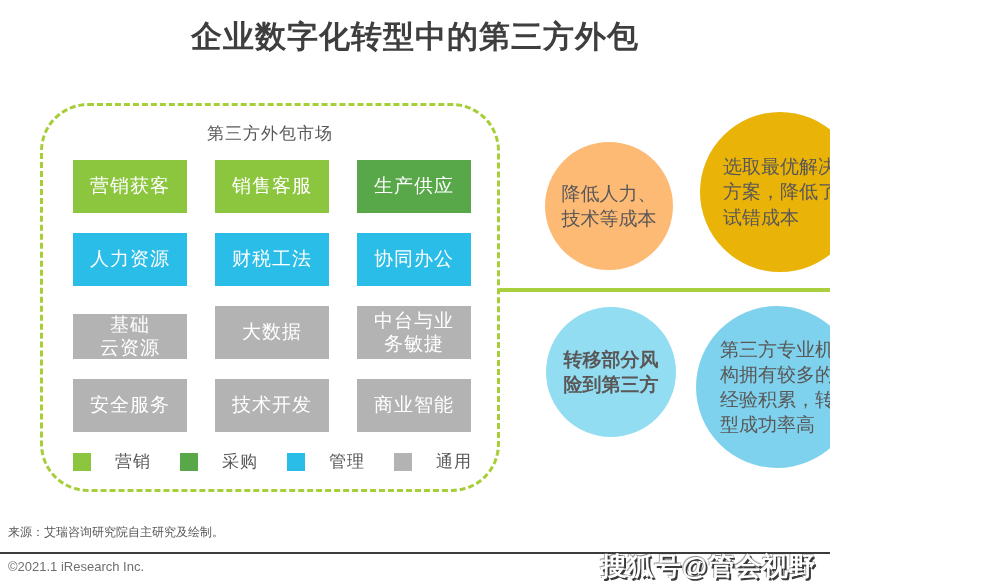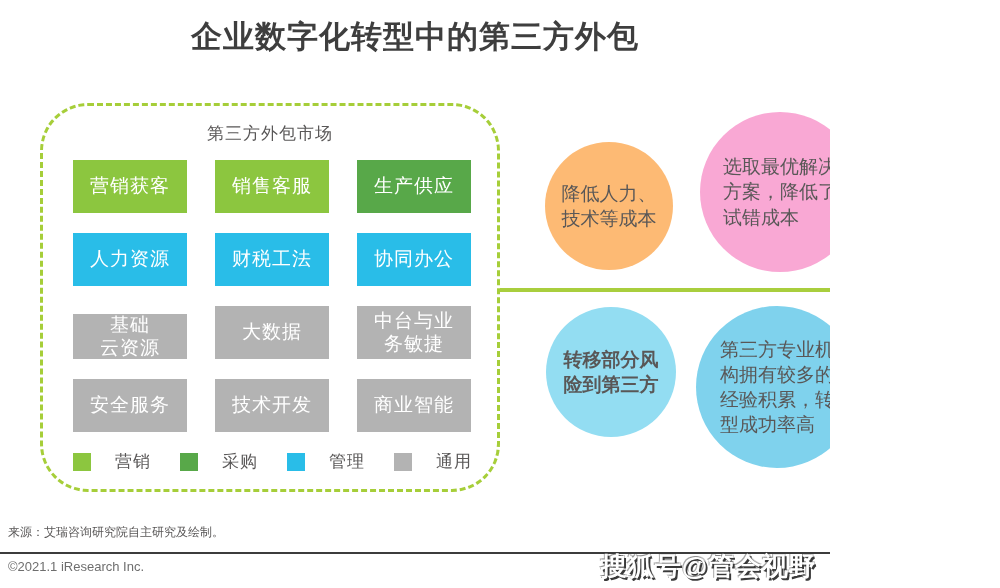--- a/index.html
+++ b/index.html
@@ -105,21 +105,21 @@
     </div>
   </div>
 
   <div class="arrow-line"></div>
   <div class="arrow-head"></div>
 
   <div class="circle c1" style="background: #fdba74;">
     <span style="white-space: pre-line;">降低人力、
 技术等成本</span>
   </div>
-  <div class="circle c2" style="background: #f9a8d4; justify-content: center;">
+  <div class="circle c2" style="background: #eab308; justify-content: center;">
     <span style="white-space: pre-line;">选取最优解决
 方案，降低了
 试错成本</span>
   </div>
   <div class="circle c3" style="background: rgb(147, 221, 242);">
     <span style="white-space: pre-line; font-weight: bold;">转移部分风
 险到第三方</span>
   </div>
   <div class="circle c4" style="background: rgb(127, 210, 237);">
     <span style="white-space: pre-line;">第三方专业机

